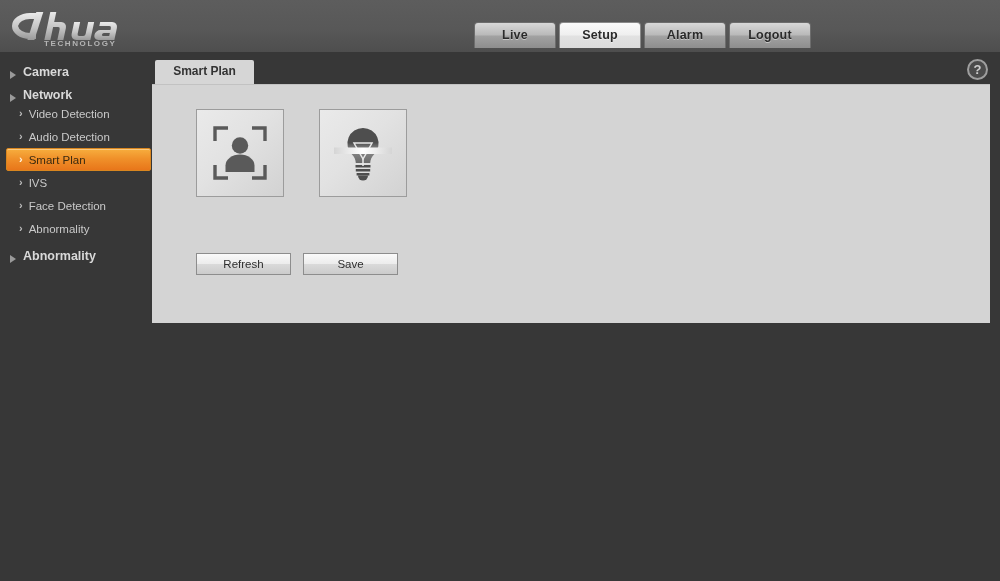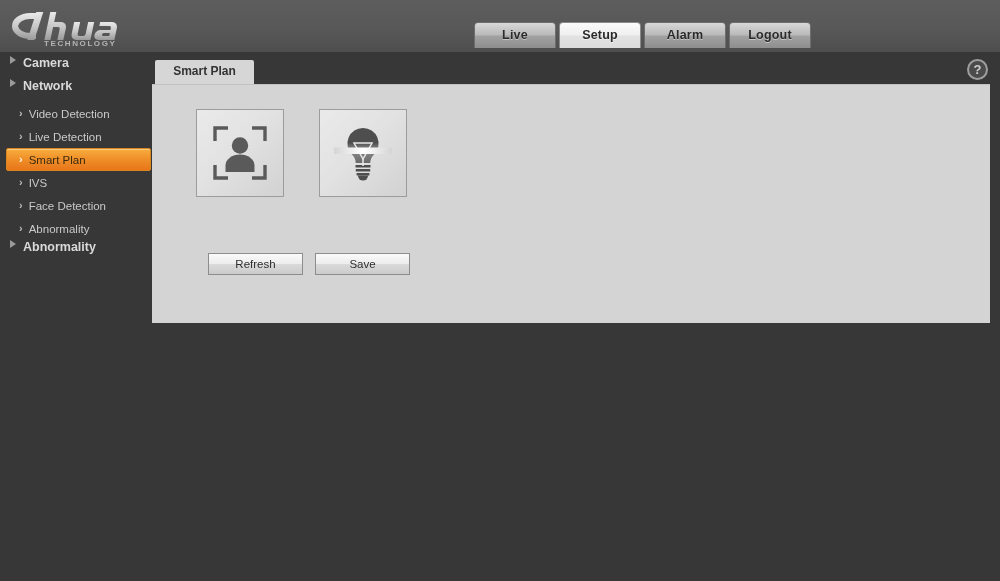--- a/index.html
+++ b/index.html
@@ -71,21 +71,21 @@
     left: 0;
     top: 52px;
     width: 152px;
     height: 529px;
     background: #373737;
   }
 
   .side-group {
     height: 23px;
     display: flex;
-    align-items: flex-start;
+    align-items: flex-end;
     padding-left: 10px;
     color: #d9d9d9;
     font-size: 12.5px;
     font-weight: bold;
     cursor: pointer;
     white-space: nowrap;
   }
   .side-group .tri {
     width: 0; height: 0;
     margin-right: 7px;
@@ -203,21 +203,20 @@
   }
   .plan-box svg { display: block; }
 
   
   #actions {
     position: absolute;
     left: 44px;
     top: 168px;
     display: flex;
     gap: 12px;
-    margin-left: 12px;
   }
   .btn {
     width: 95px;
     height: 22px;
     background: linear-gradient(to bottom, #fafafa 0%, #ececec 50%, #dadada 51%, #cbcbcb 100%);
     border: 1px solid #8d8d8d;
     color: #2e2e2e;
     font-size: 11.5px;
     line-height: 20px;
     text-align: center;
@@ -272,21 +271,21 @@
   </div>
 
 
   <div class="side-child">
     <span class="chev">›</span>
     <span>Video Detection</span>
   </div>
 
   <div class="side-child">
     <span class="chev">›</span>
-    <span>Live Detection</span>
+    <span>Audio Detection</span>
   </div>
 
   <div class="side-child selected">
     <span class="chev">›</span>
     <span>Smart Plan</span>
   </div>
 
   <div class="side-child">
     <span class="chev">›</span>
     <span>IVS</span>

